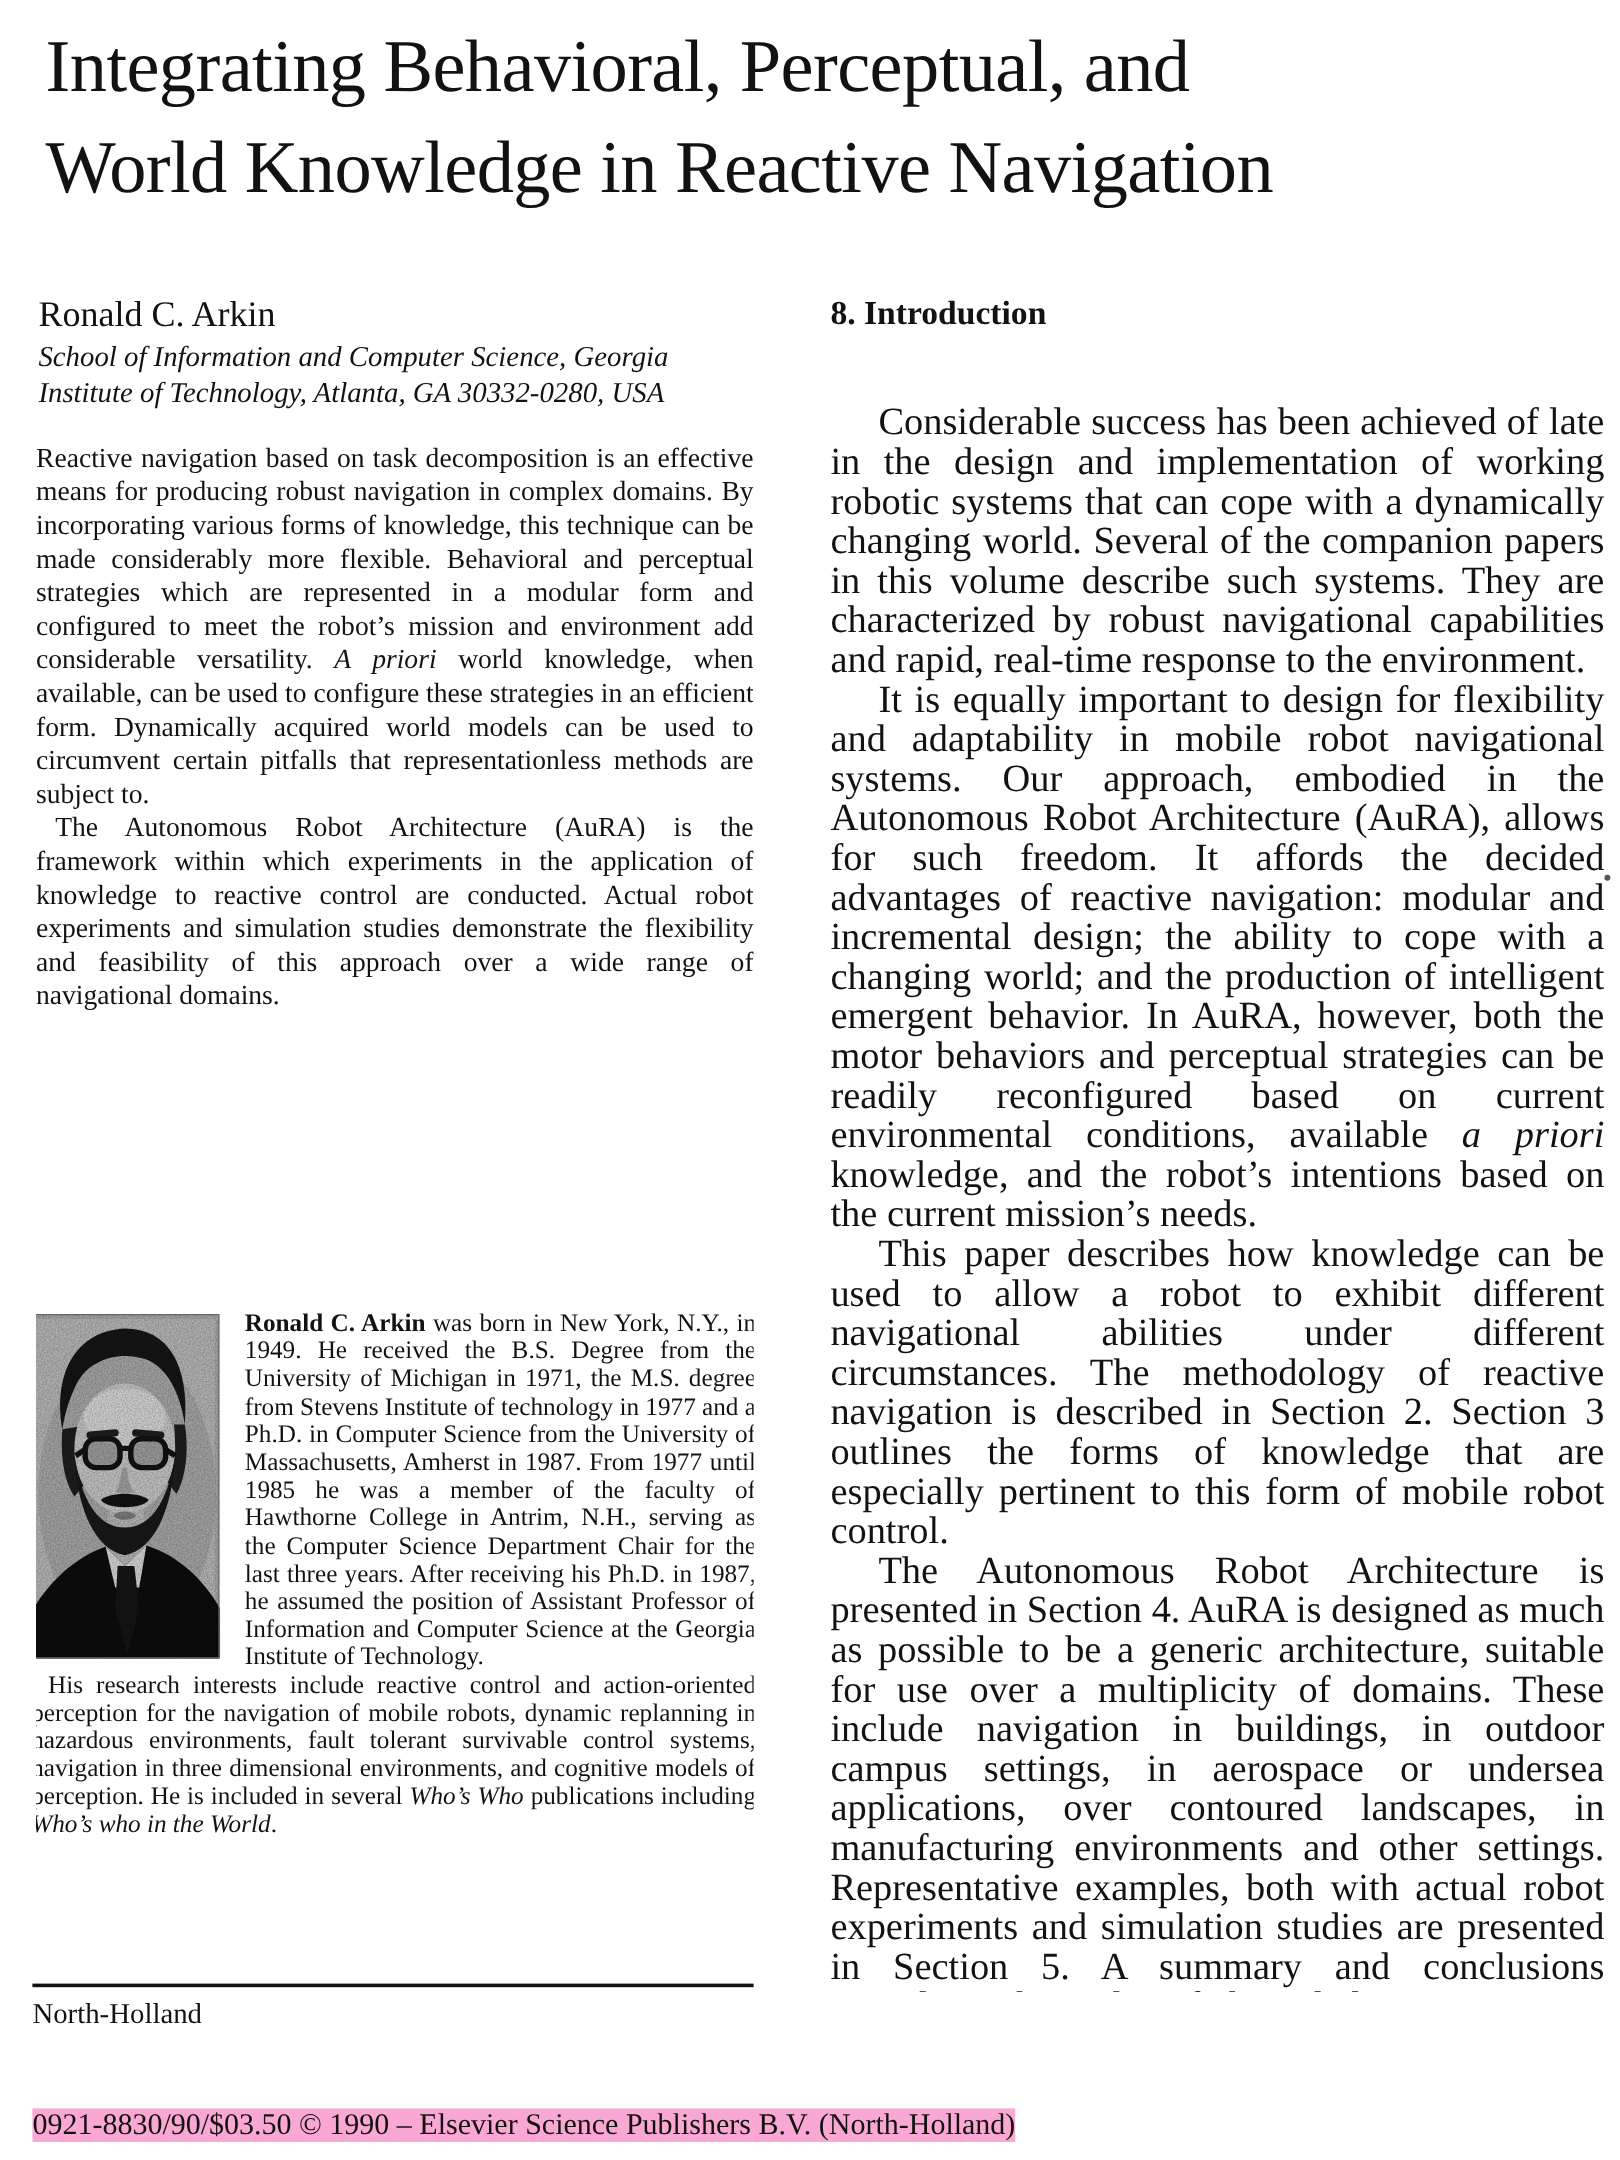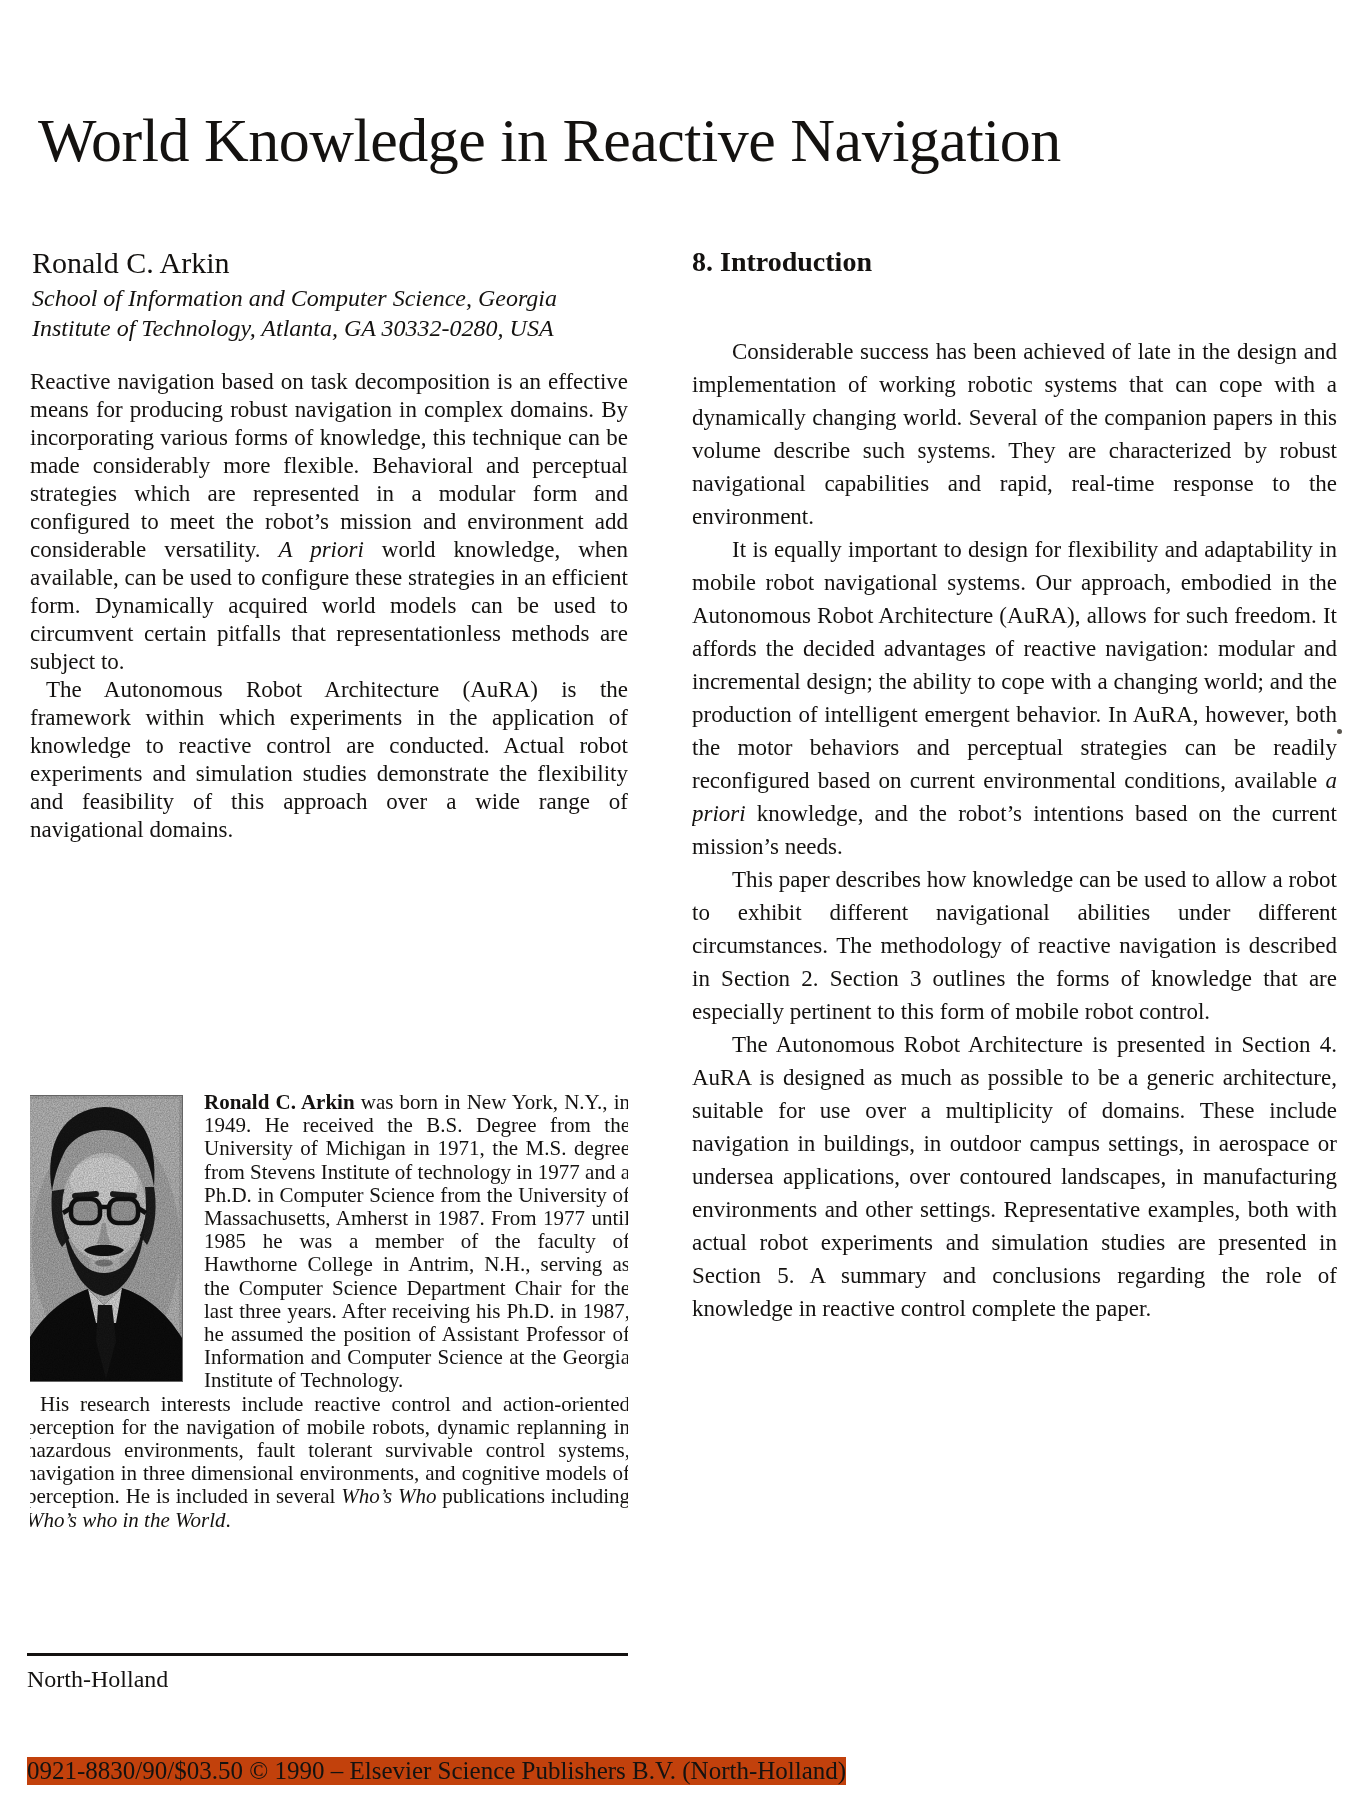--- a/index.html
+++ b/index.html
@@ -42,45 +42,45 @@
   .it { font-style:italic; }
   .bd { font-weight:bold; }
   
   .col-right {
     position:absolute; left:692px; top:240px; width:645px; height:1420px;
     overflow:hidden;
   }
   .section-heading { font-size:28px; font-weight:bold; margin:5px 0 0 0; line-height:34px; }
   .intro { margin-top:56px; }
   .intro p {
-    margin:0; font-size:23px; line-height:33px; text-align:justify;
+    margin:0; font-size:32px; line-height:33px; text-align:justify;
     text-indent:40px; hyphens:auto;
   }
   
   .footer {
     position:absolute; left:27px; top:1653px; width:601px; background:#ffffff;
   }
   .footer-rule { height:3px; background:#141210; margin:0 0 8px 0; }
   .pub-line { font-size:24px; line-height:31px; }
   .copyright {
-    position:absolute; left:27px; top:1757px; font-size:25px; background:#c2410c;
+    position:absolute; left:27px; top:1757px; font-size:25px; background:#f9a8d4;
     white-space:nowrap;
     text-align:right;
   }
   .stray-dot {
     position:absolute; left:1337px; top:729px; width:5px; height:5px;
     background:#5a564f; border-radius:50%;
   }
 </style>
 </head>
 <body>
 
 <div class="page">
 
-  <h1 class="title"><br><span>World Knowledge in Reactive Navigation</span></h1>
+  <h1 class="title"><span>Integrating Behavioral, Perceptual, and</span><br><span>World Knowledge in Reactive Navigation</span></h1>
 
   <div class="col-left">
     <div class="author-name">Ronald C. Arkin</div>
     <div class="affiliation">School of Information and Computer Science, Georgia Institute of Technology, Atlanta, GA 30332-0280, USA</div>
 
     <div class="abstract">
       <p class="p1"><span>Reactive navigation based on task decomposition is an effective means for producing robust navigation in complex domains. By incorporating various forms of knowledge, this technique can be made considerably more flexible. Behavioral and perceptual strategies which are represented in a modular form and configured to meet the robot’s mission and environment add considerable versatility. </span><span class="it">A priori</span><span> world knowledge, when available, can be used to configure these strategies in an efficient form. Dynamically acquired world models can be used to circumvent certain pitfalls that representationless methods are subject to.</span></p>
       <p class="p2">The Autonomous Robot Architecture (AuRA) is the framework within which experiments in the application of knowledge to reactive control are conducted. Actual robot experiments and simulation studies demonstrate the flexibility and feasibility of this approach over a wide range of navigational domains.</p>
     </div>
 

